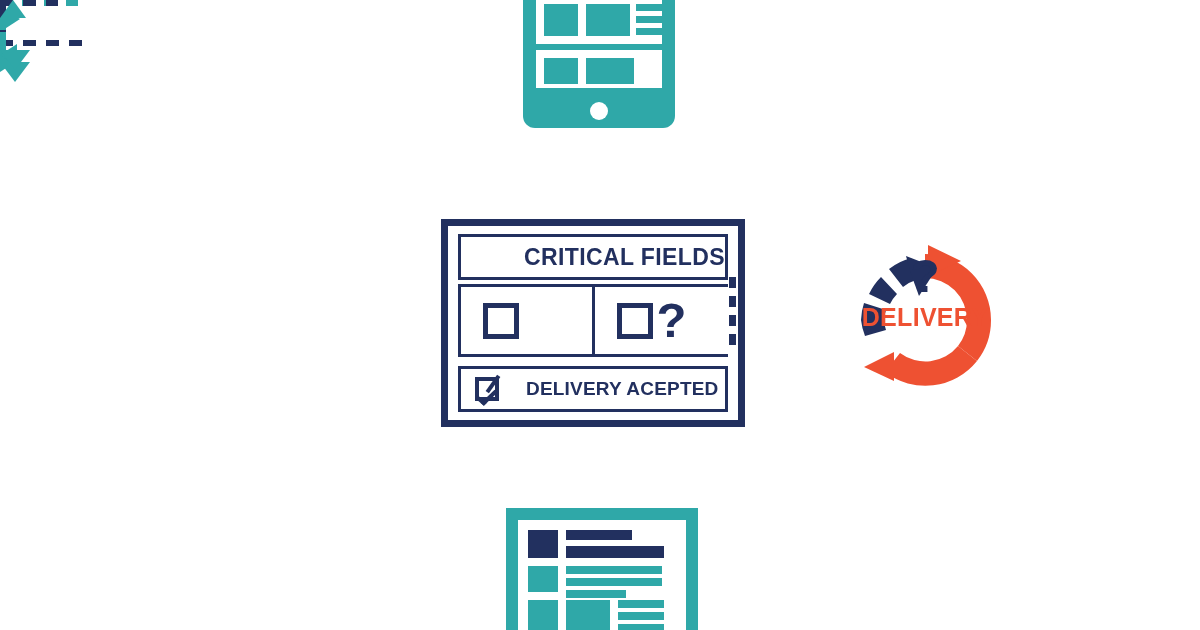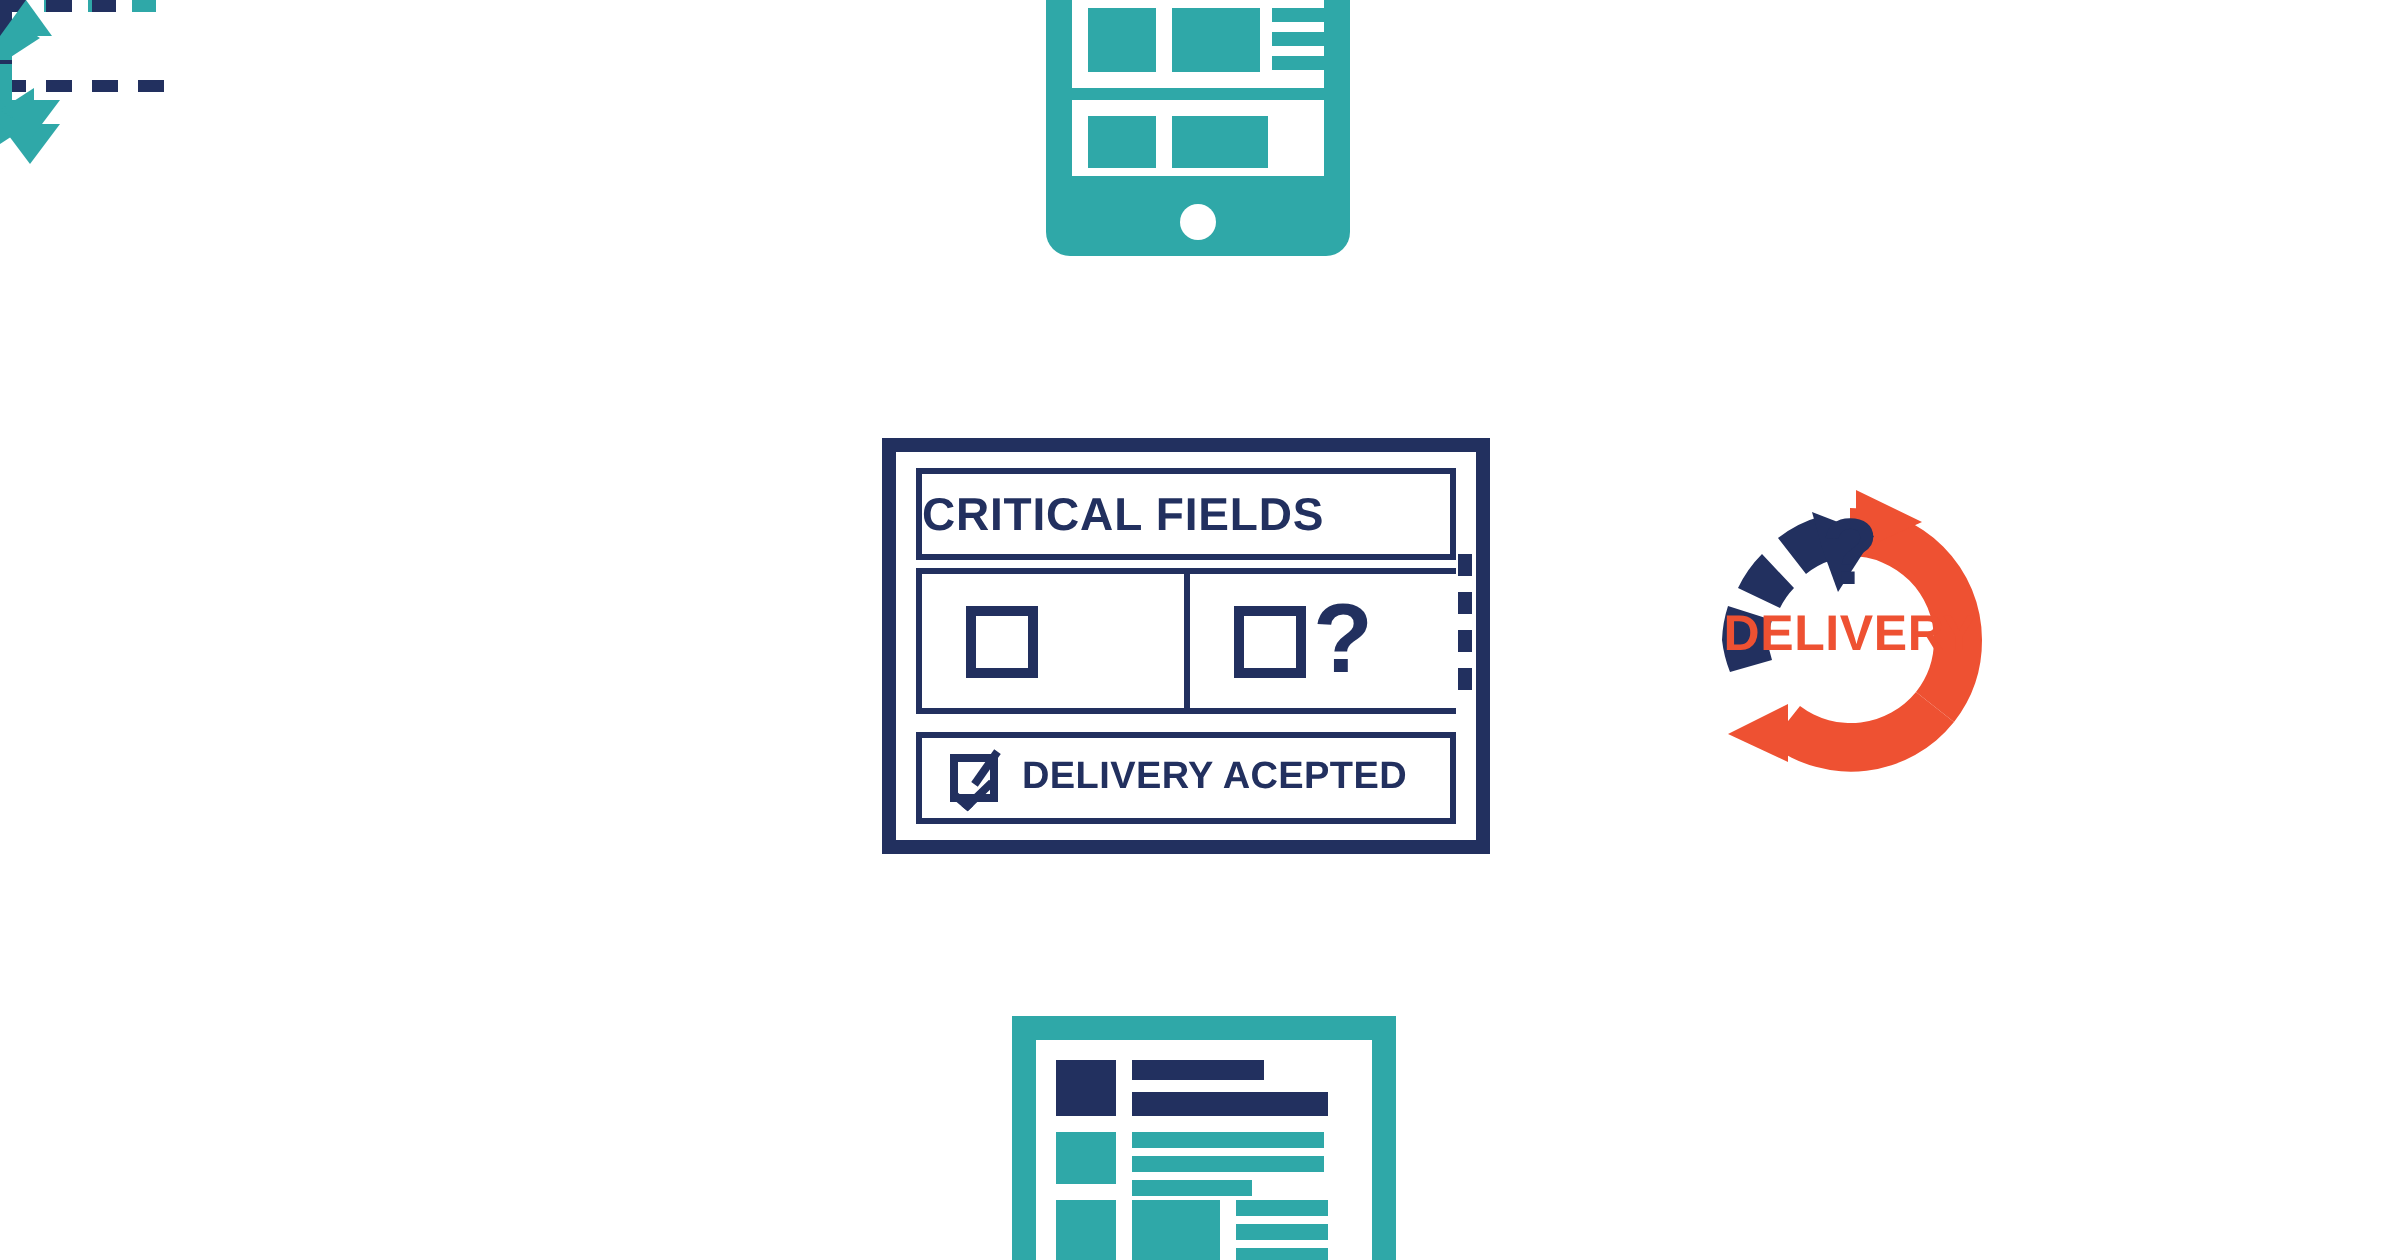--- a/index.html
+++ b/index.html
@@ -86,21 +86,21 @@
   .card-title-row {
     position: absolute;
     left: 10px;
     top: 8px;
     right: 10px;
     height: 46px;
     border: 3px solid #22305f;
     box-sizing: border-box;
     display: flex;
     align-items: center;
-    justify-content: flex-start;
+    justify-content: flex-end;
   }
   .card-title {
     color: #22305f;
     font-weight: bold;
     font-size: 23px;
     letter-spacing: 0.4px;
     line-height: 1;
   }
   .card-mid {
     position: absolute;
@@ -193,21 +193,21 @@
     width: 4px;
     height: 20px;
     background: #22305f;
     transform: rotate(35deg);
   }
   .chk-label {
     color: #22305f;
     font-weight: bold;
     font-size: 19px;
     letter-spacing: 0.2px;
-    margin-left: 12px;
+    margin-left: 27px;
   }
 
   
   .dispute {
     left: 845px;
     top: 240px;
     width: 160px;
     height: 160px;
   }
   .dispute svg { display: block; }

